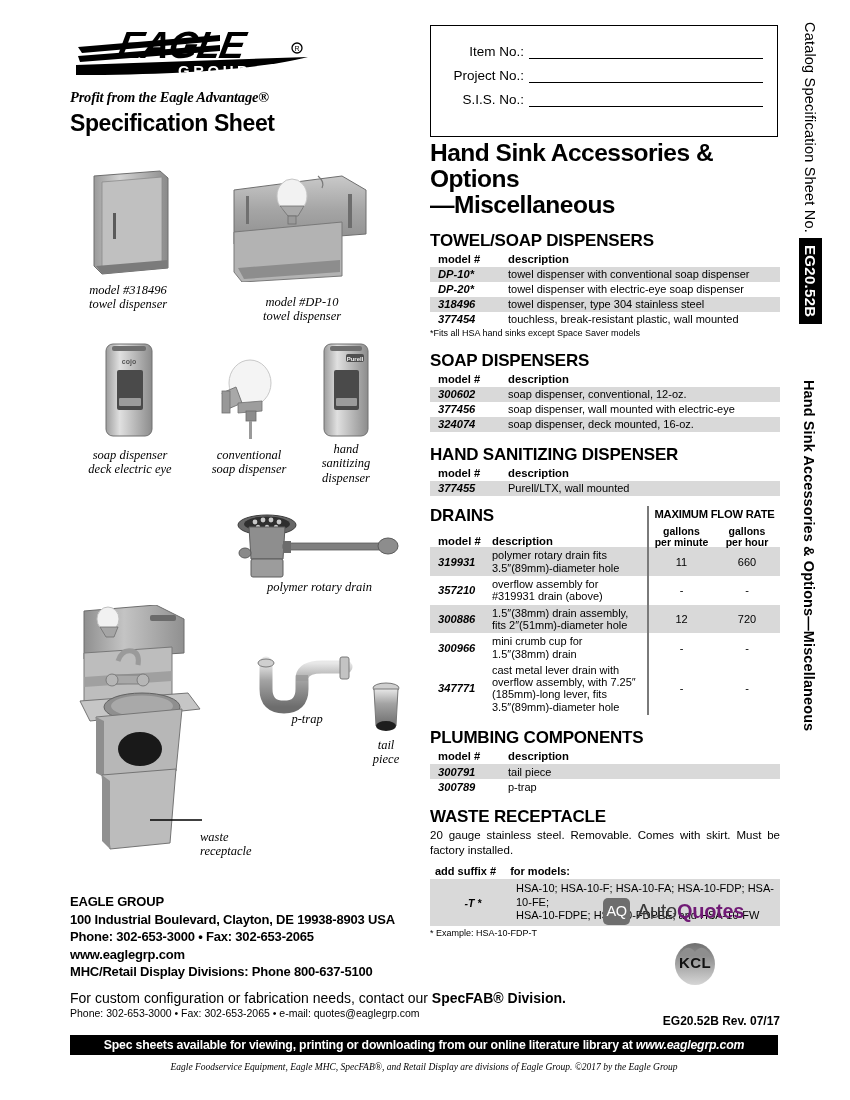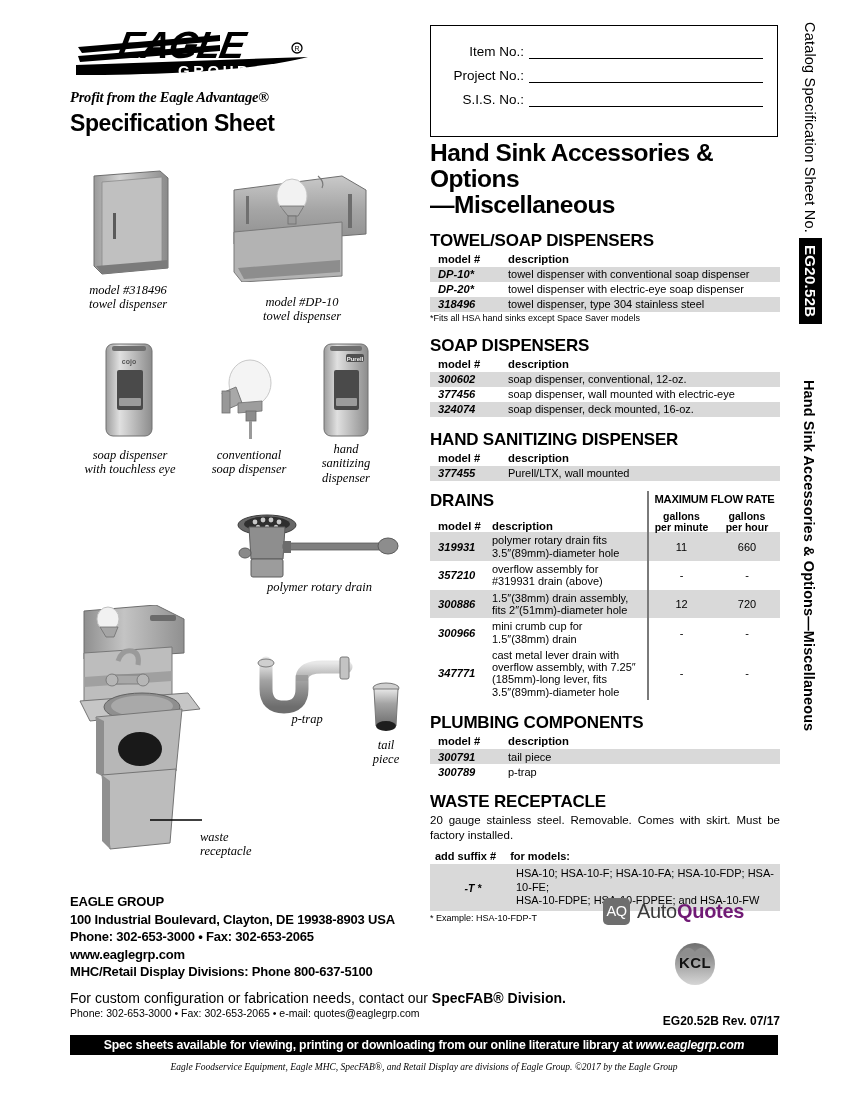--- a/index.html
+++ b/index.html
@@ -301,21 +301,21 @@
       </defs>
       <rect x="6" y="4" width="46" height="92" rx="7" fill="url(#steel3)" stroke="#707070" stroke-width="1"></rect>
       <rect x="12" y="6" width="34" height="5" rx="2" fill="#6f6f6f"></rect>
       <rect x="17" y="30" width="26" height="40" rx="2" fill="#4a4a4a"></rect>
       <rect x="19" y="58" width="22" height="8" rx="1" fill="#9b9b9b"></rect>
       <text x="29" y="24" font-size="7" fill="#555" text-anchor="middle" font-family="Liberation Sans, sans-serif" font-weight="bold">cojo</text>
     </svg>
   </div>
   <div class="img-caption" style="position:absolute; left:66px; top:448px; width:128px;">
     <div>soap dispenser</div>
-    <div>with touchless eye</div>
+    <div>deck electric eye</div>
   </div>
 
   <div class="photo" style="left:212px; top:357px;">
     <svg width="70" height="90" viewBox="0 0 70 90">
       <ellipse cx="38" cy="26" rx="21" ry="23" fill="#f4f4f4" stroke="#c8c8c8" stroke-width="1"></ellipse>
       <path d="M10 36 L24 30 L30 46 L16 52 Z" fill="#a8a8a8" stroke="#6f6f6f" stroke-width="0.9"></path>
       <rect x="10" y="34" width="8" height="22" fill="#989898" stroke="#6e6e6e" stroke-width="0.8"></rect>
       <path d="M26 46 L50 44 L50 54 L26 56 Z" fill="#9d9d9d" stroke="#6e6e6e" stroke-width="0.8"></path>
       <rect x="34" y="54" width="10" height="10" fill="#8c8c8c" stroke="#6a6a6a" stroke-width="0.8"></rect>
       <rect x="37" y="64" width="3" height="18" fill="#9a9a9a"></rect>
@@ -463,20 +463,24 @@
           <td class="c-desc">towel dispenser with conventional soap dispenser</td>
         </tr>
         <tr>
           <td class="c-model">DP-20*</td>
           <td class="c-desc">towel dispenser with electric-eye soap dispenser</td>
         </tr>
         <tr class="shaded">
           <td class="c-model">318496</td>
           <td class="c-desc">towel dispenser, type 304 stainless steel</td>
         </tr>
+        <tr>
+          <td class="c-model">377454</td>
+          <td class="c-desc">touchless, break-resistant plastic, wall mounted</td>
+        </tr>
       </tbody>
     </table>
     <div class="footnote">*Fits all HSA hand sinks except Space Saver models</div>
 
     <h2 class="section">
       <span style="text-transform:uppercase; font-variant:small-caps;">Soap Dispensers</span>
     </h2>
     <table class="spec">
       <thead>
         <tr>

